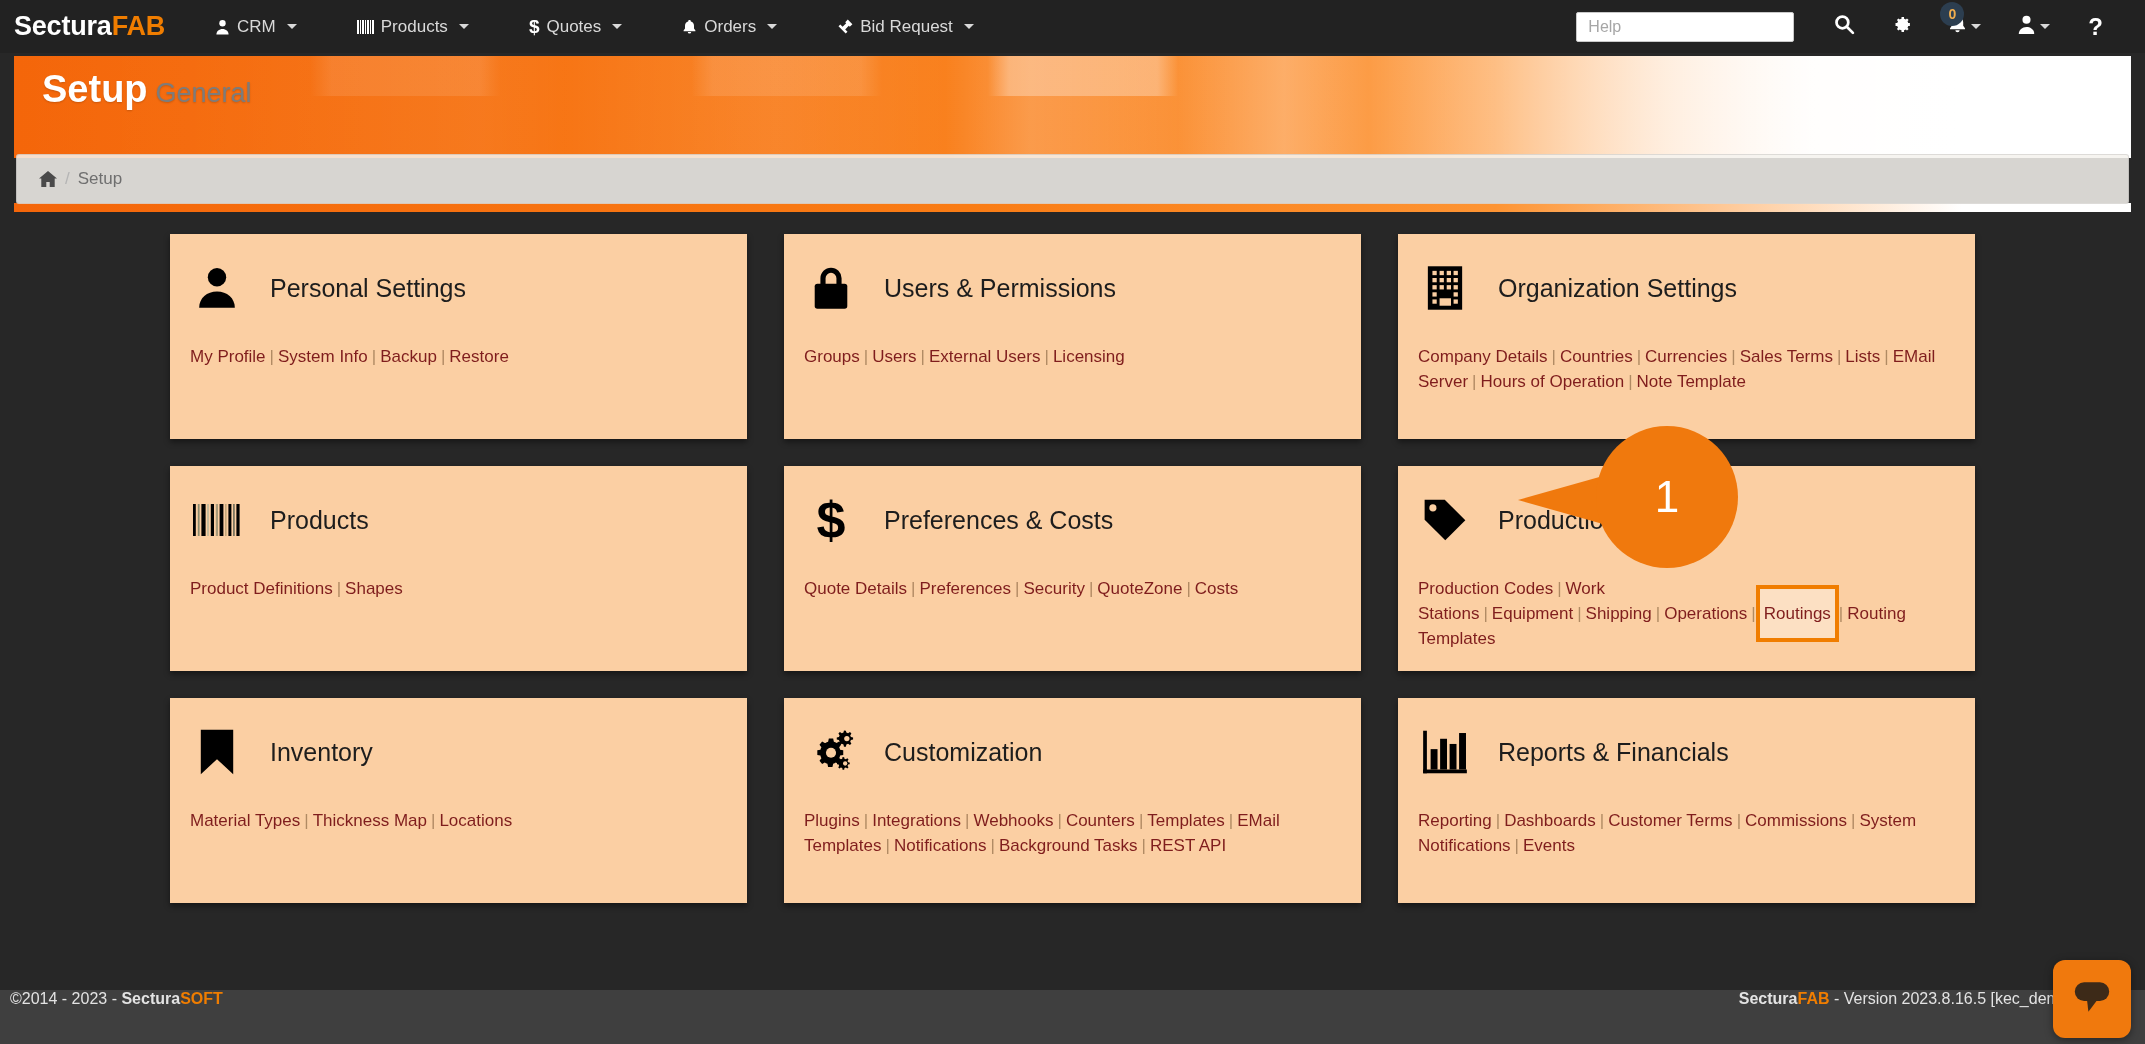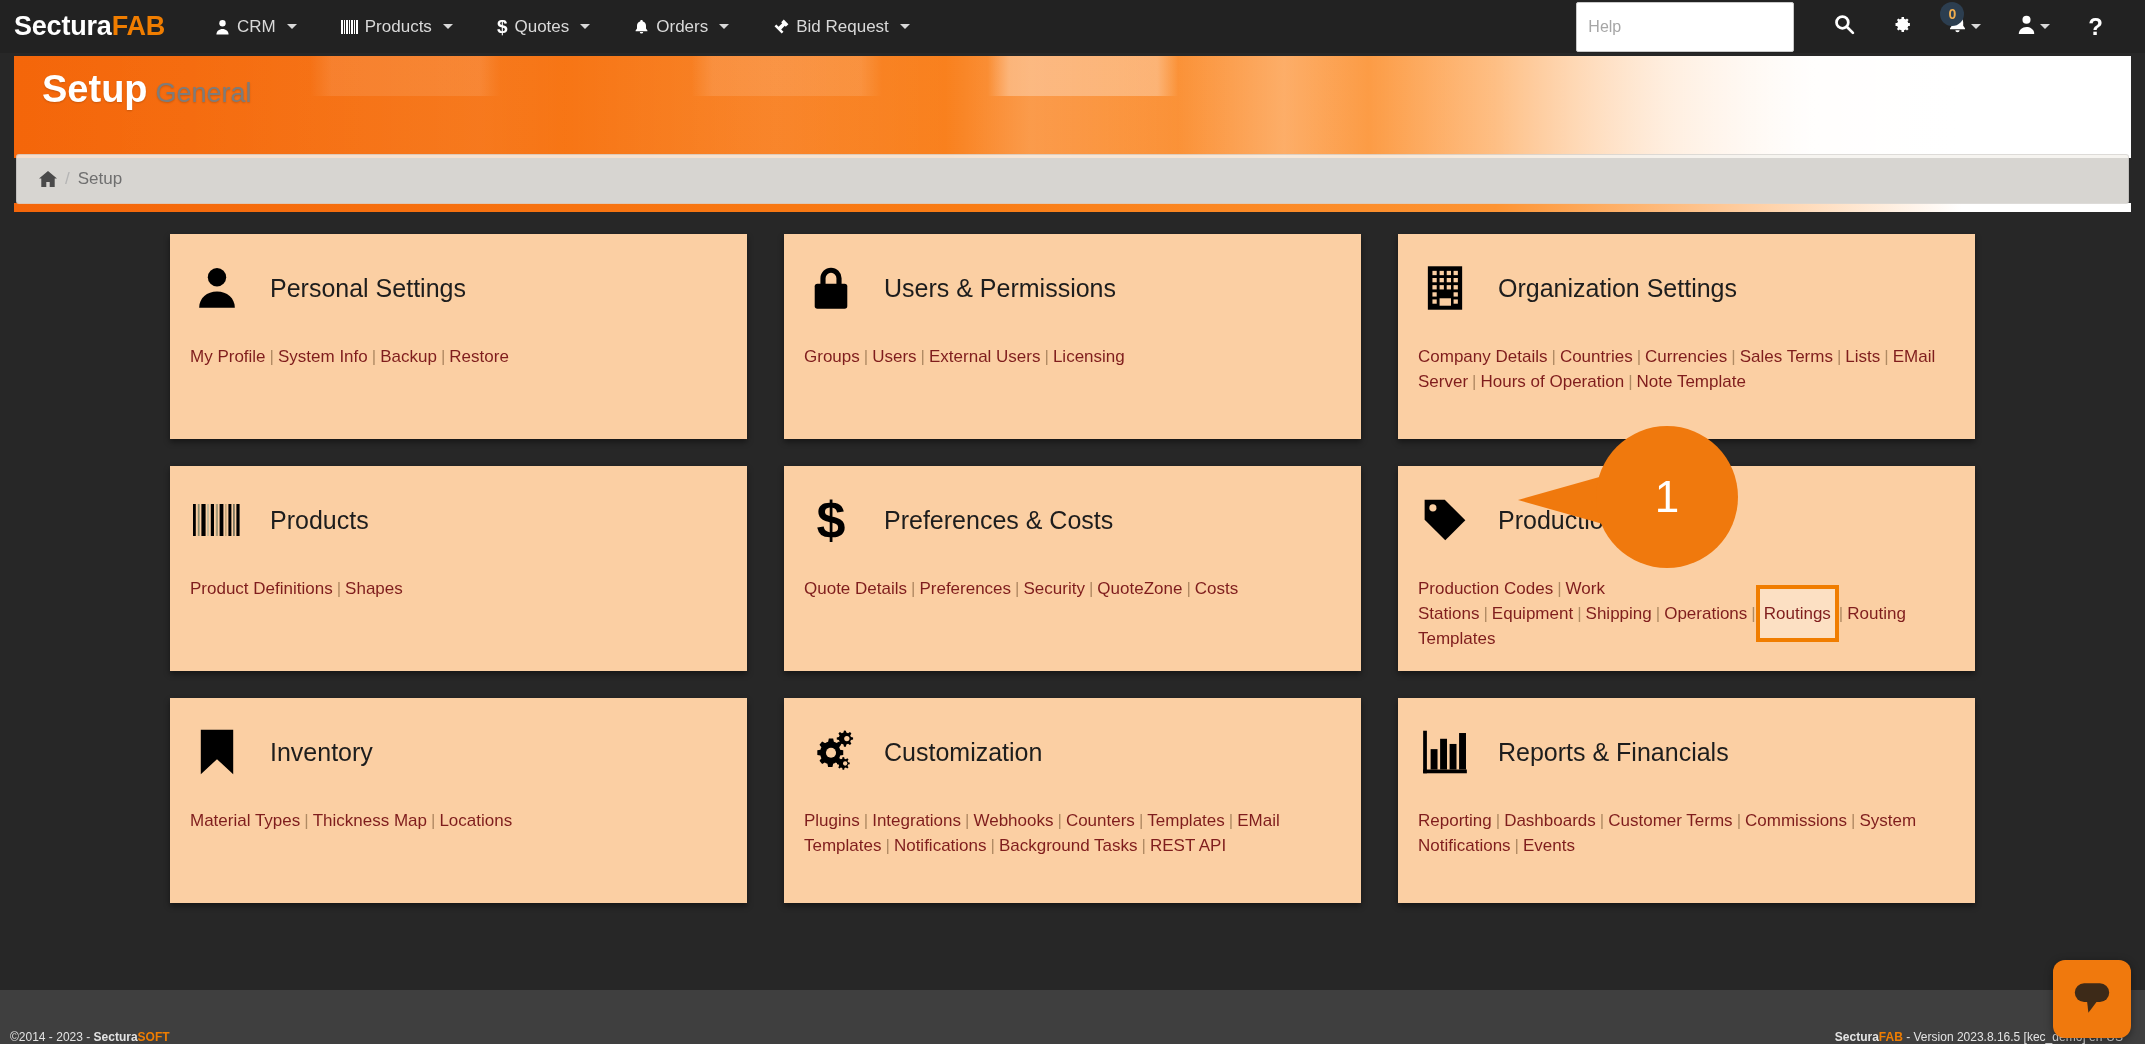--- a/index.html
+++ b/index.html
@@ -25,21 +25,21 @@
     font-size: 27px;
     font-weight: bold;
     color: #ffffff;
     letter-spacing: -0.2px;
     margin-right: 28px;
     white-space: nowrap;
     cursor: pointer;
   }
   .brand .accent { color: #f07d00; }
 
-  .nav-links { display: flex; align-items: center; gap: 0px; }
+  .nav-links { display: flex; align-items: center; gap: 16px; }
   .nav-item {
     display: flex;
     align-items: center;
     gap: 7px;
     color: #d9d9d9;
     font-size: 17px;
     padding: 6px 22px;
     cursor: pointer;
     white-space: nowrap;
   }
@@ -54,21 +54,21 @@
   }
 
   .nav-right {
     margin-left: auto;
     display: flex;
     align-items: center;
     gap: 0;
   }
   .help-input {
     width: 218px;
-    height: 50px;
+    height: 30px;
     background: #ffffff;
     border: 1px solid #c9c9c9;
     border-radius: 2px;
     padding: 0 11px;
     font-size: 16px;
     color: #b91c1c;
     font-family: "Liberation Sans", sans-serif;
     outline: none;
   }
   .help-input::placeholder { color: #a6a6a6; }
@@ -260,24 +260,24 @@
     border-right: 92px solid #f0790d;
   }
 
   
   .footer {
     position: absolute;
     left: 0; right: 0; bottom: 0;
     height: 54px;
     background: #3f3f3f;
     display: flex;
-    align-items: flex-end;
+    align-items: flex-start;
     justify-content: space-between;
     padding: 0 22px 0 10px;
-    font-size: 12px;
+    font-size: 16px;
     color: #e3e3e3;
   }
   .footer .accent { color: #f07d00; font-weight: bold; }
   .footer .bold { font-weight: bold; }
   .chat-btn {
     position: absolute;
     right: 14px;
     bottom: 6px;
     width: 78px;
     height: 78px;

